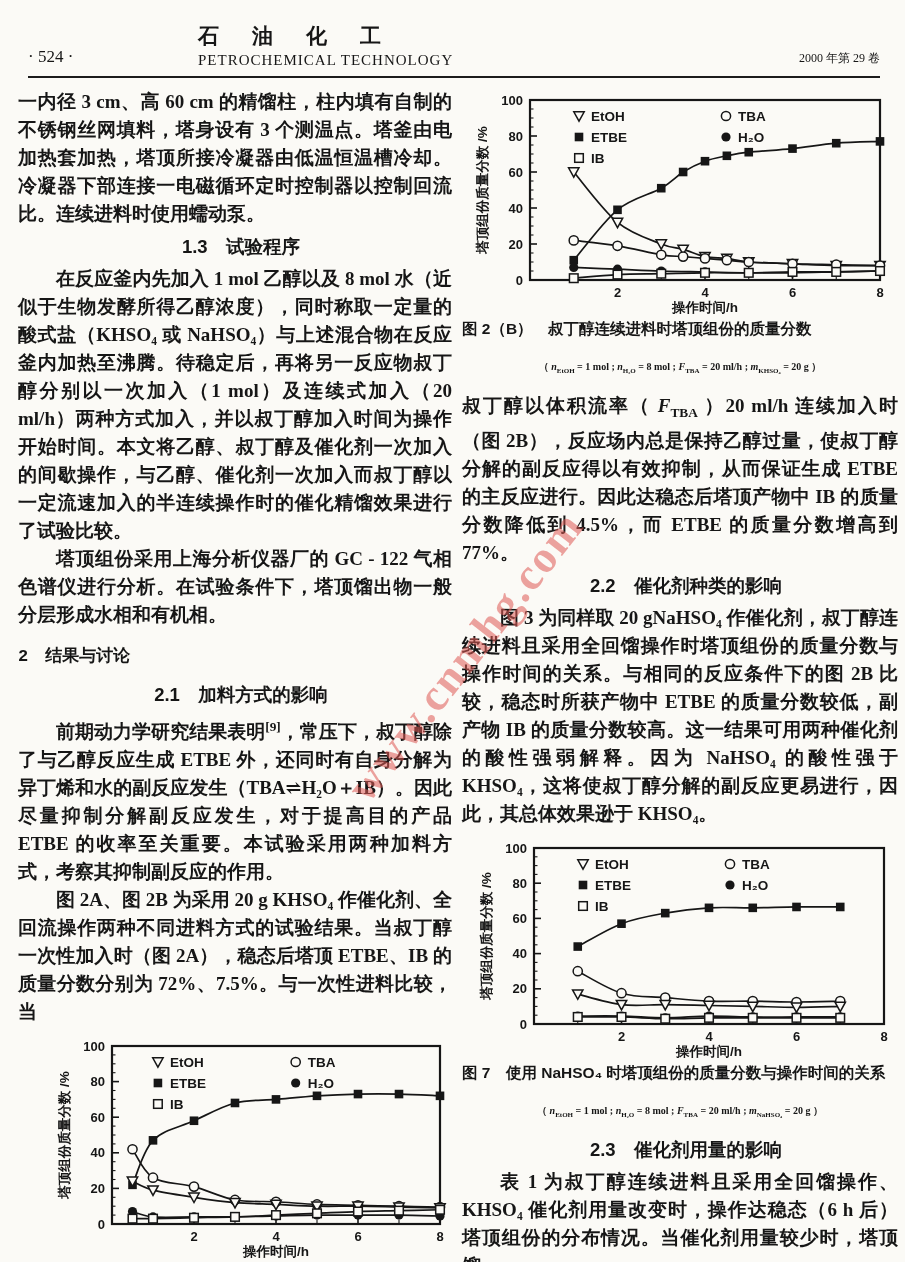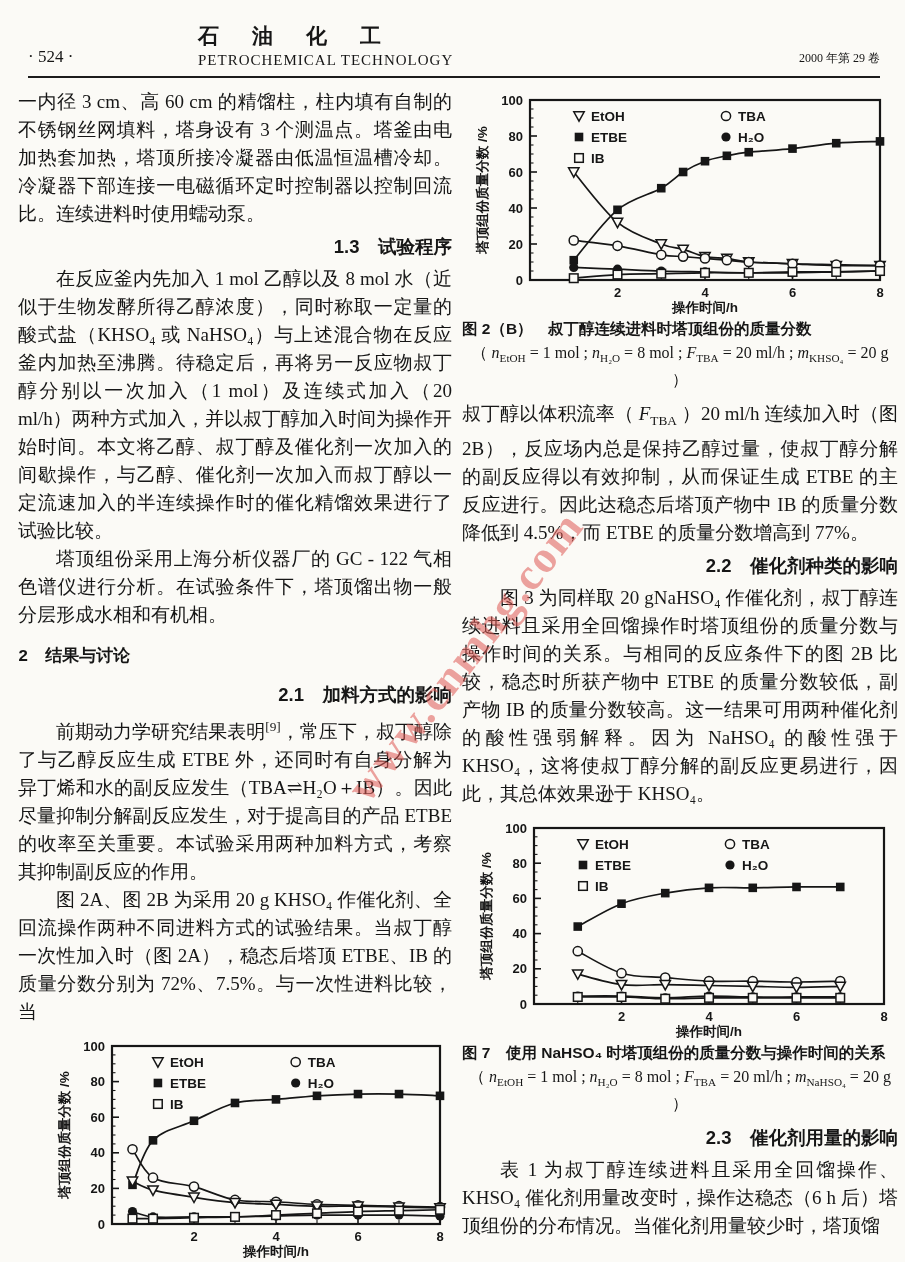--- a/index.html
+++ b/index.html
@@ -10,31 +10,31 @@
           border-bottom:2.5px solid #1c1c1c;padding-bottom:7px;}
   .hdr-left{width:170px;font-size:17px;padding-bottom:2px;}
   .hdr-center{flex:1;text-align:left;}
   .hdr-cn{font-size:21px;font-weight:600;letter-spacing:6px;}
   .hdr-en{font-size:15px;letter-spacing:1px;margin-top:2px;}
   .hdr-right{width:180px;text-align:right;font-size:12px;padding-bottom:2px;}
   
   .col{position:absolute;top:88px;font-size:19px;line-height:28px;text-align:justify;}
   .col-left{left:18px;width:434px;}
   .col-right{left:462px;width:436px;}
-  p{margin:0;}
+  p{margin:0;font-weight:bold;}
   .ind{text-indent:2em;}
   .subhead{font-family:"Liberation Sans","DejaVu Sans",sans-serif;font-weight:bold;
-           font-size:18.5px;margin:5px 0 4px 12px;text-align:right;}
+           font-size:18.5px;margin:5px 0 4px 12px;text-align:center;}
   .sechead{font-family:Liberation Mono, monospace;font-weight:bold;
            font-size:17px;margin:14px 0 10px 0;text-align:left;}
   
   .figure{margin-top:8px;}
   .fig-caption{font-family:"Liberation Sans","DejaVu Sans",sans-serif;font-weight:bold;
                font-size:15.5px;line-height:22px;text-align:left;text-indent:0;}
-  .fig-cond{font-size:16px;line-height:21px;text-align:center;text-indent:0;margin-top:2px;}
+  .fig-cond{font-size:10px;line-height:21px;text-align:center;text-indent:0;margin-top:16px;}
   svg.chart{display:block;}
   svg .tick{font:bold 13px "Liberation Sans","DejaVu Sans",sans-serif;fill:#161616;}
   svg .axis-label{font:bold 13.5px "Liberation Sans","DejaVu Sans",sans-serif;fill:#161616;}
   svg .legend{font:bold 13.5px "Liberation Sans","DejaVu Sans",sans-serif;fill:#161616;}
   sub,sup{font-size:70%;}
   i{font-style:italic;}
   
   .watermark{position:absolute;left:250px;top:630px;width:430px;text-align:center;z-index:6;
              transform:rotate(-52deg);font-size:45px;font-weight:bold;letter-spacing:2px;
              color:#df5a55;opacity:.55;pointer-events:none;

